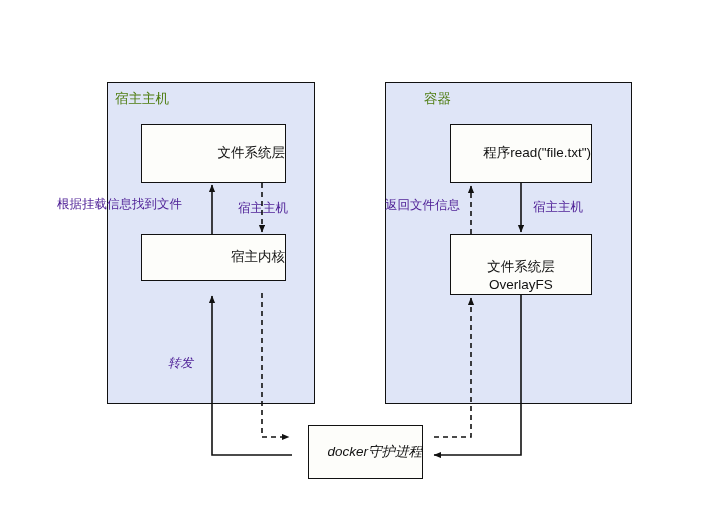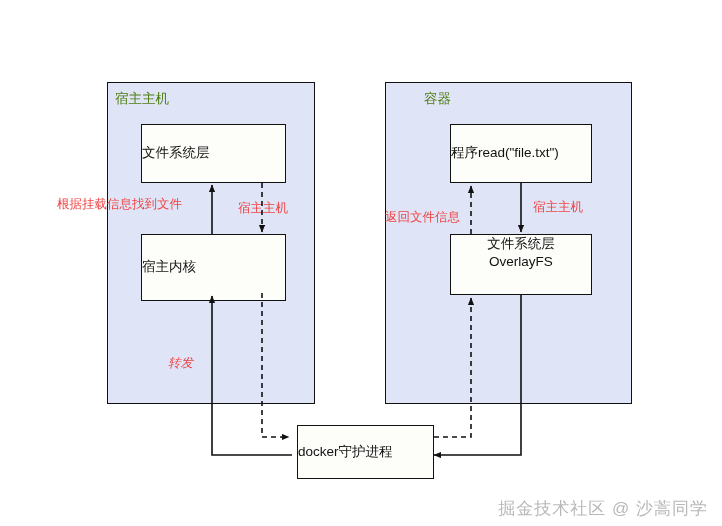--- a/index.html
+++ b/index.html
@@ -34,32 +34,32 @@
     color: #4d7c0f;
     white-space: nowrap;
   }
   .node {
     position: absolute;
     background: #fdfdfa;
     border: 1.6px solid #111;
     box-sizing: border-box;
     display: flex;
     align-items: center;
-    justify-content: flex-start;
+    justify-content: flex-end;
     text-align: center;
     font-size: 13.5px;
     line-height: 1.35;
     color: #111;
   }
   .node span { display: block; }
   .edge-label {
     position: absolute;
     font-size: 12.5px;
     line-height: 1;
-    color: #ef4444;
+    color: #4c1d95;
     white-space: nowrap;
     background: rgba(255,255,255,0.0);
   }
   .watermark {
     position: absolute;
     right: 14px;
     bottom: 6px;
     font-size: 17px;
     color: #b8b8b8;
     letter-spacing: 1px;
@@ -81,44 +81,44 @@
   <div class="panel" style="left:107px; top:82px; width:208px; height:322px;"></div>
   <div class="panel-title" style="left:115px; top:92px;">宿主主机</div>
 
   <div class="panel" style="left:385px; top:82px; width:247px; height:322px;"></div>
   <div class="panel-title" style="left:393px; top:92px;margin-left:31px;">容器</div>
 
   <div class="node" style="left:141px; top:124px; width:145px; height:59px;">
     <span>文件系统层</span>
   </div>
 
-  <div class="node" style="left:141px; top:234px; width:145px; height:67px;">
+  <div class="node" style="left:141px; top:234px; width:145px; height:47px;">
     <span>宿主内核</span>
   </div>
 
   <div class="node" style="left:450px; top:124px; width:142px; height:59px;">
     <span>程序read("file.txt")</span>
   </div>
 
   <div class="node" style="left:450px; top:234px; width:142px; height:61px; flex-direction:column;">
     <span>文件系统层</span>
     <span>OverlayFS</span>
   </div>
 
-  <div class="node" style="left:297px; top:425px; width:137px; height:54px;">
+  <div class="node" style="left:308px; top:425px; width:115px; height:54px;font-style:italic;">
     <span>docker守护进程</span>
   </div>
 
   <div class="edge-label" style="left:57px; top:198px;">根据挂载信息找到文件</div>
 
   <div class="edge-label" style="left:238px; top:202px;">宿主主机</div>
 
   <div class="edge-label" style="left:168px; top:357px;font-style:italic;">转发</div>
 
-  <div class="edge-label" style="left:385px; top:211px;">返回文件信息</div>
+  <div class="edge-label" style="left:385px; top:199px;">返回文件信息</div>
 
   <div class="edge-label" style="left:533px; top:201px;">宿主主机</div>
 
 
   <svg id="wires" viewBox="0 0 722 526">
     <defs>
       <marker id="arrow-solid" markerWidth="9" markerHeight="9" refX="7.2" refY="3.2" orient="auto" markerUnits="userSpaceOnUse">
         <path d="M0,0 L7.6,3.2 L0,6.4 z" fill="#111"></path>
       </marker>
       <marker id="arrow-dash" markerWidth="9" markerHeight="9" refX="7.2" refY="3.2" orient="auto" markerUnits="userSpaceOnUse">
@@ -140,15 +140,14 @@
 
       <line x1="471" y1="234" x2="471" y2="186" stroke-dasharray="5,4" marker-end="url(#arrow-dash)"></line>
 
       <path d="M521,295 L521,455 L434,455" marker-end="url(#arrow-solid)"></path>
 
       <path d="M434,437 L471,437 L471,298" stroke-dasharray="5,4" marker-end="url(#arrow-dash)"></path>
 
     </g>
   </svg>
 
-  <div class="watermark">掘金技术社区 @ 沙蒿同学</div>
 
 </div>
 
 </body></html>

